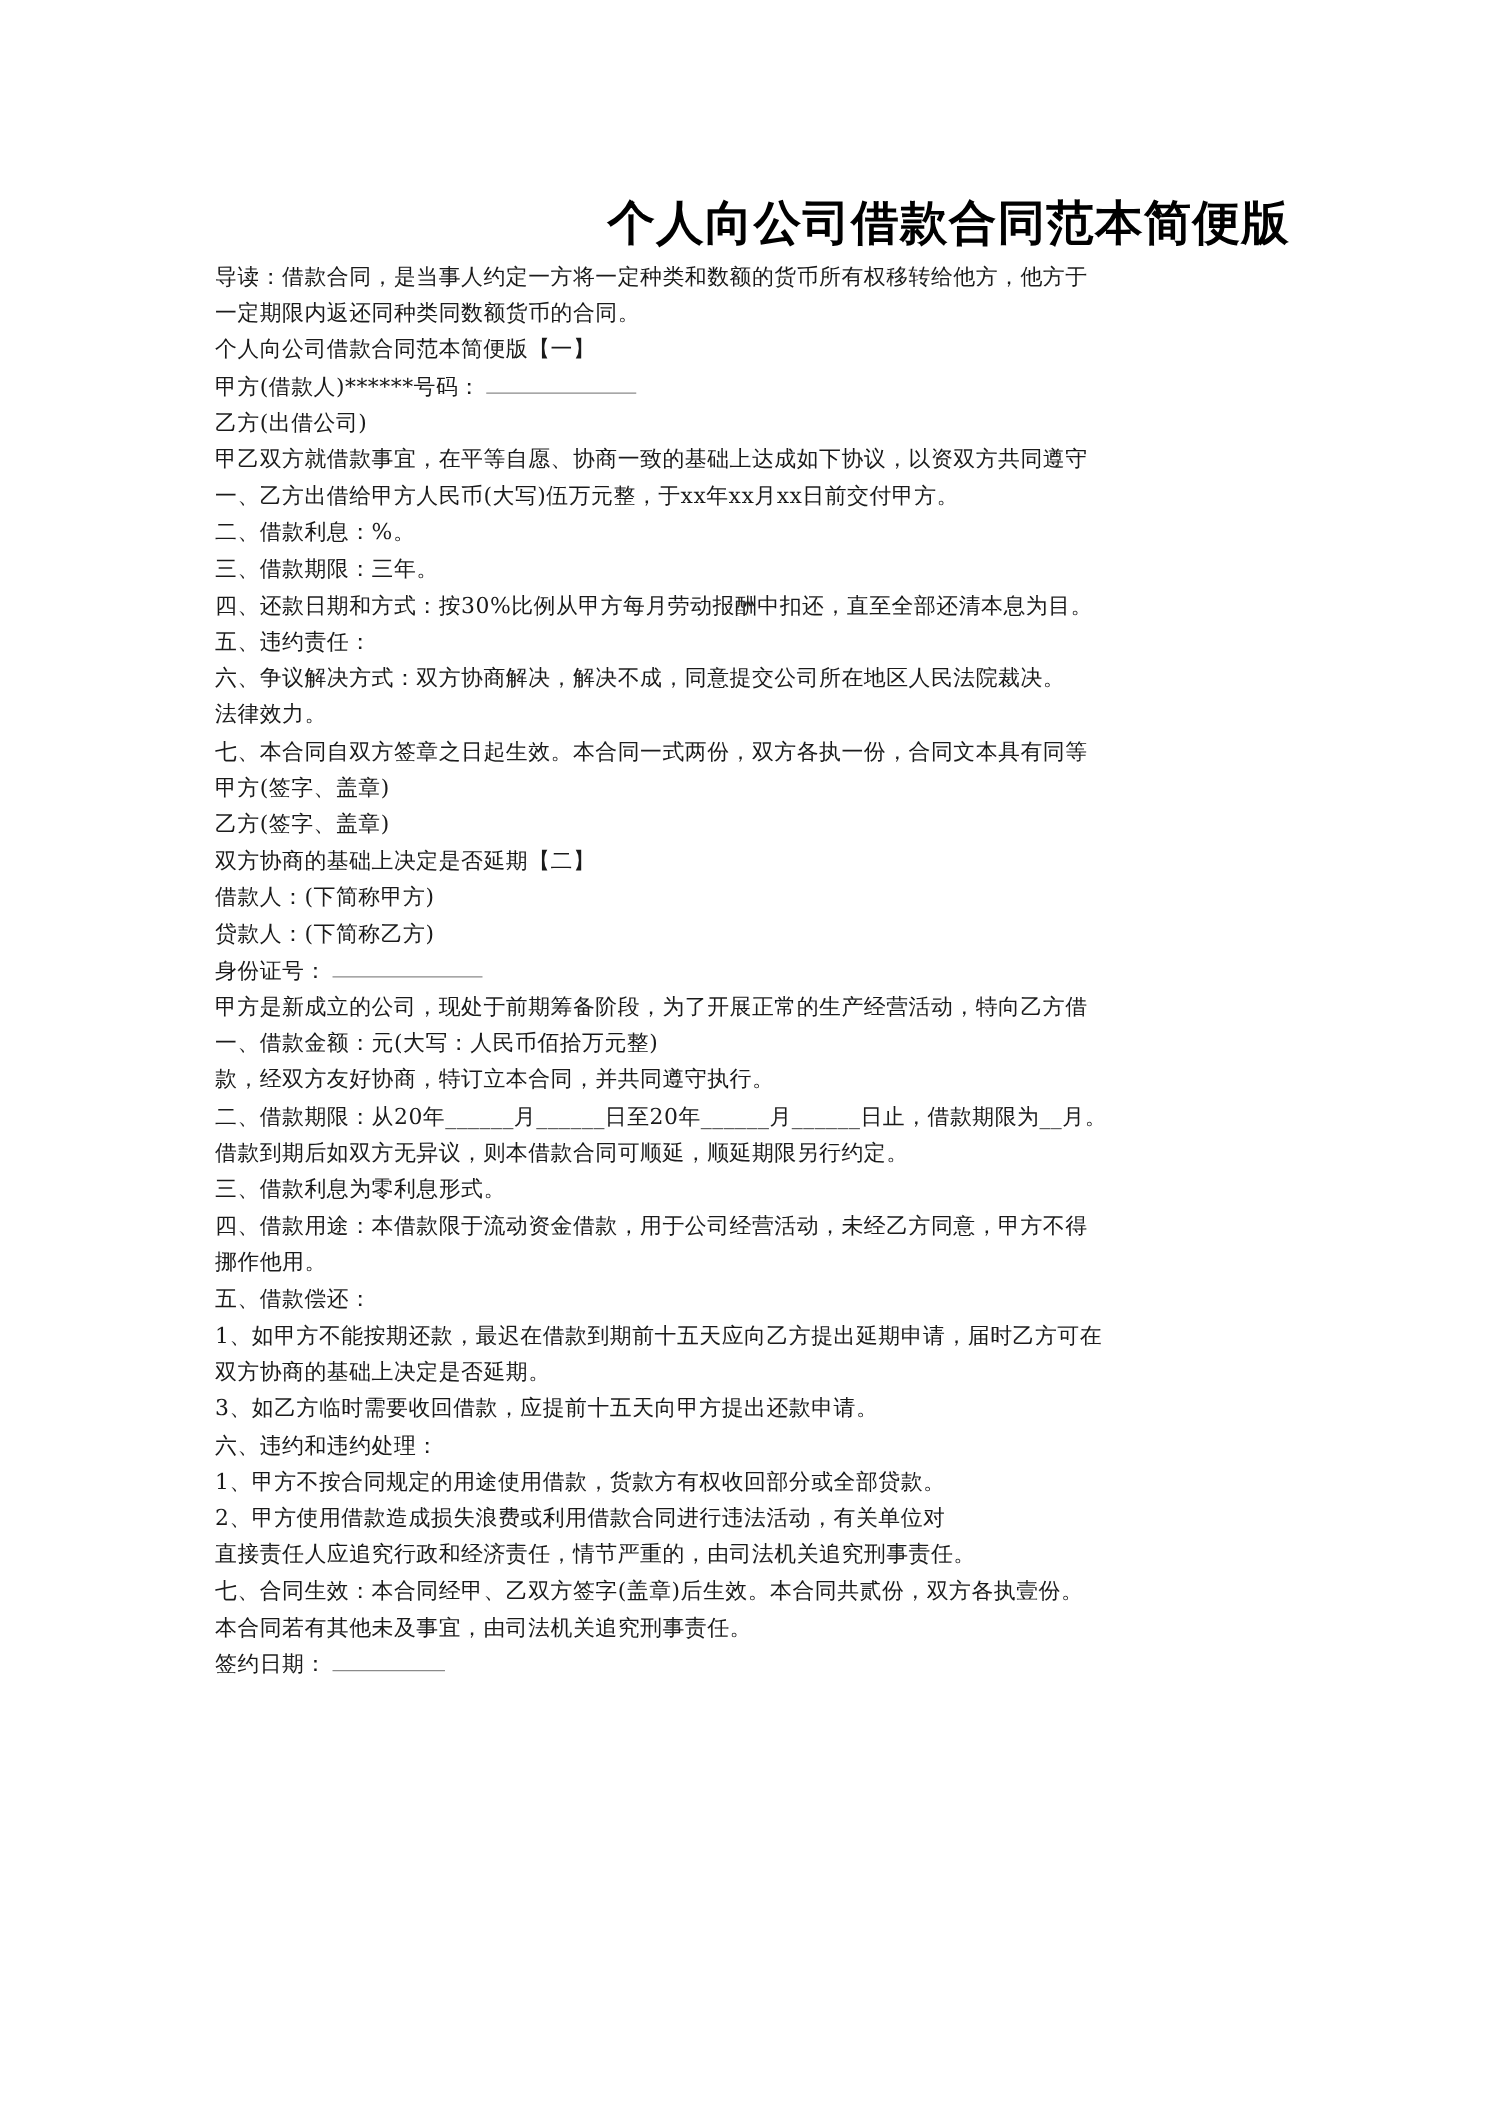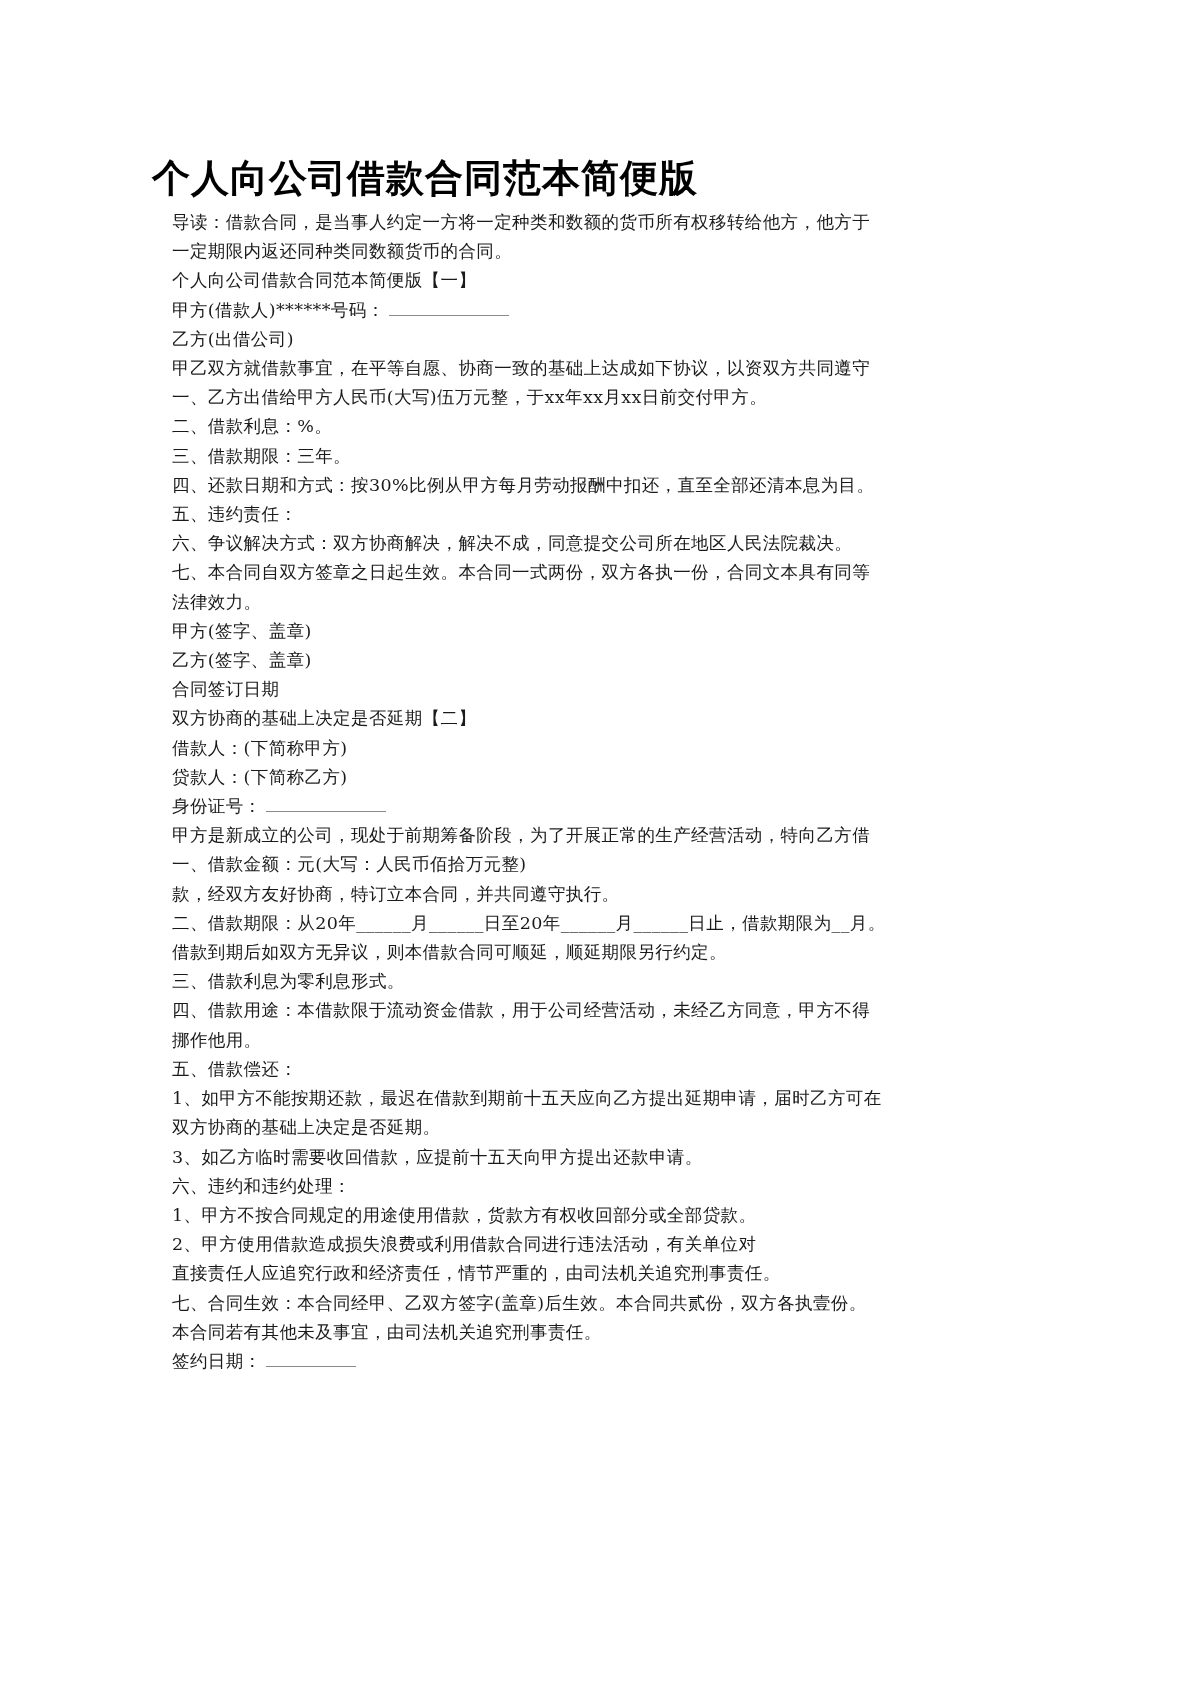--- a/index.html
+++ b/index.html
@@ -15,21 +15,21 @@
       font-family: "DejaVu Serif", "Liberation Serif", serif;
       color: #1a1a1a;
     }
     .page {
       position: absolute;
       left: 172px;
       top: 150px;
       width: 860px;
     }
     .title {
-      text-align: left;
+      text-align: right;
       font-family: "DejaVu Sans", "Liberation Sans", sans-serif;
       font-weight: bold;
       font-size: 38px;
       line-height: 56px;
       margin: 0 0 2px -20px;
       width: 880px;
       letter-spacing: 1px;
       color: #000;
     }
     .line {
@@ -61,26 +61,25 @@
   <div class="line"><span>甲方(借款人)******号码：</span><span class="blank w120"></span></div>
   <div class="line">乙方(出借公司)</div>
   <div class="line">甲乙双方就借款事宜，在平等自愿、协商一致的基础上达成如下协议，以资双方共同遵守</div>
 
   <div class="line">一、乙方出借给甲方人民币(大写)伍万元整，于xx年xx月xx日前交付甲方。</div>
   <div class="line">二、借款利息：%。</div>
   <div class="line">三、借款期限：三年。</div>
   <div class="line">四、还款日期和方式：按30%比例从甲方每月劳动报酬中扣还，直至全部还清本息为目。</div>
   <div class="line">五、违约责任：</div>
   <div class="line">六、争议解决方式：双方协商解决，解决不成，同意提交公司所在地区人民法院裁决。</div>
+  <div class="line">法律效力。</div>
   <div class="line">七、本合同自双方签章之日起生效。本合同一式两份，双方各执一份，合同文本具有同等</div>
-  <div class="line">法律效力。</div>
 
   <div class="line">甲方(签字、盖章)</div>
   <div class="line">乙方(签字、盖章)</div>
-  <div class="line">合同签订日期</div>
 
   <div class="line">双方协商的基础上决定是否延期【二】</div>
   <div class="line">借款人：(下简称甲方)</div>
   <div class="line">贷款人：(下简称乙方)</div>
   <div class="line"><span>身份证号：</span><span class="blank w120"></span></div>
 
   <div class="line">甲方是新成立的公司，现处于前期筹备阶段，为了开展正常的生产经营活动，特向乙方借</div>
   <div class="line">一、借款金额：元(大写：人民币佰拾万元整)</div>
 
   <div class="line">款，经双方友好协商，特订立本合同，并共同遵守执行。</div>

